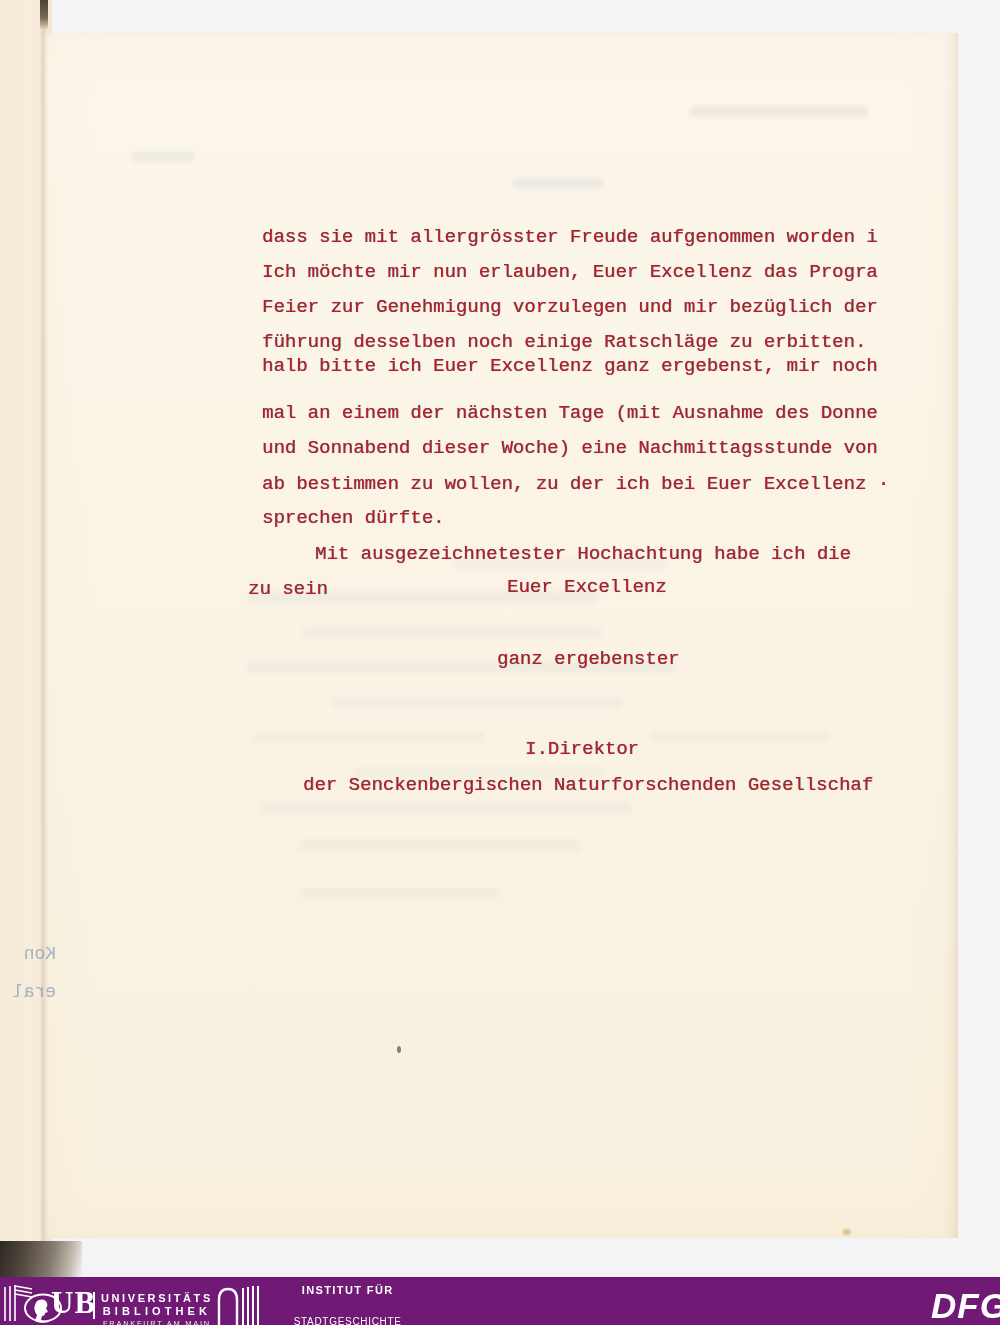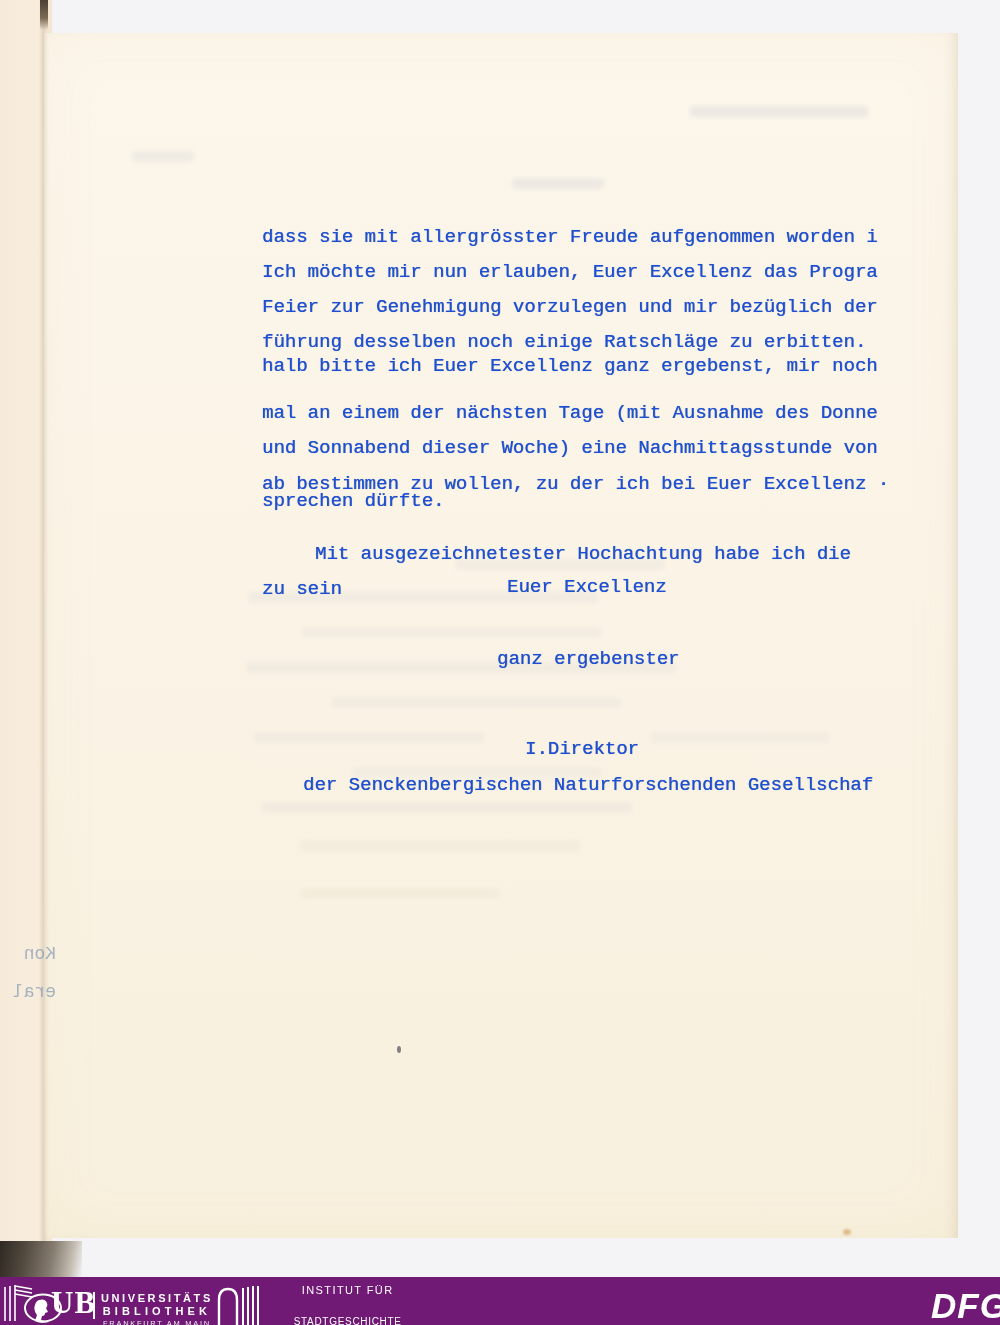--- a/index.html
+++ b/index.html
@@ -30,21 +30,21 @@
   }
   .dark-corner{
     position:absolute;left:0;top:1241px;width:82px;height:36px;
     background:linear-gradient(100deg,#2e2923 0%,#52493f 30%,#857b6f 62%,#c4bcb1 85%,rgba(244,244,246,0) 100%);
   }
   
   .tl{
     position:absolute;white-space:pre;
     font-family:"Liberation Mono","DejaVu Sans Mono",monospace;
     font-size:19px;line-height:19px;
-    color:#1d4ed8;
+    color:#b91c1c;
     text-shadow:0.5px 0 rgba(70,106,156,.75), 0 0 1px rgba(70,106,156,.35);
   }
   
   .gh{
     position:absolute;height:11px;border-radius:4px;
     background:#8d97ad;filter:blur(2px);
   }
   .gh-b{background:#b1a08c;}
   .mirror{
     position:absolute;left:0;width:60px;
@@ -64,21 +64,21 @@
     position:absolute;left:51px;top:10px;
     font-family:"Liberation Serif","DejaVu Serif",serif;
     font-weight:bold;font-size:31px;line-height:31px;letter-spacing:1px;
   }
   .ub-div{position:absolute;left:93px;top:15px;width:2px;height:27px;background:#fff;}
   .ub-text{position:absolute;left:101px;top:15px;}
   .u1{font-size:11px;letter-spacing:2.6px;font-weight:bold;line-height:12px;}
   .u2{font-size:11px;letter-spacing:4.1px;font-weight:bold;line-height:12px;margin-top:1px;}
   .u3{font-size:7.5px;letter-spacing:1.7px;line-height:9px;margin-top:2px;opacity:.9;}
   .isg-text{position:absolute;left:263px;top:7px;}
-  .i1{font-size:11px;font-weight:normal;letter-spacing:1.4px;line-height:12px;}
+  .i1{font-size:11px;font-weight:bold;letter-spacing:1.4px;line-height:12px;}
   .i2{font-size:10px;font-weight:normal;letter-spacing:.7px;line-height:13px;margin-top:19px;}
   .i3{font-size:12px;letter-spacing:1px;line-height:9px;margin-top:3px;opacity:.85;}
   .i4{font-size:8px;letter-spacing:1px;line-height:9px;opacity:.85;}
   .dfg{
     position:absolute;left:931px;top:9px;
     font-weight:bold;font-style:italic;font-size:35px;letter-spacing:1px;
     transform:scaleY(1.02);
   }
 </style>
 </head>
@@ -105,23 +105,23 @@
 <div class="gh gh-b" style="left:300px;top:888px;width:200px;opacity:.07"></div>
 
 <div class="tl" style="left:262px;top:228px">dass sie mit allergrösster Freude aufgenommen worden i</div>
 <div class="tl" style="left:262px;top:263px">Ich möchte mir nun erlauben, Euer Excellenz das Progra</div>
 <div class="tl" style="left:262px;top:298px">Feier zur Genehmigung vorzulegen und mir bezüglich der</div>
 <div class="tl" style="left:262px;top:333px">führung desselben noch einige Ratschläge zu erbitten.</div>
 <div class="tl" style="left:262px;top:357px">halb bitte ich Euer Excellenz ganz ergebenst, mir noch</div>
 <div class="tl" style="left:262px;top:404px">mal an einem der nächsten Tage (mit Ausnahme des Donne</div>
 <div class="tl" style="left:262px;top:439px">und Sonnabend dieser Woche) eine Nachmittagsstunde von</div>
 <div class="tl" style="left:262px;top:475px">ab bestimmen zu wollen, zu der ich bei Euer Excellenz ·</div>
-<div class="tl" style="left:262px;top:492px">sprechen dürfte.</div>
+<div class="tl" style="left:262px;top:509px">sprechen dürfte.</div>
 <div class="tl" style="left:315px;top:545px">Mit ausgezeichnetester Hochachtung habe ich die</div>
-<div class="tl" style="left:262px;top:580px">zu sein</div>
+<div class="tl" style="left:248px;top:580px">zu sein</div>
 <div class="tl" style="left:507px;top:578px">Euer Excellenz</div>
 <div class="tl" style="left:497px;top:650px">ganz ergebenster</div>
 <div class="tl" style="left:525px;top:740px">I.Direktor</div>
 <div class="tl" style="left:303px;top:776px">der Senckenbergischen Naturforschenden Gesellschaf</div>
 
 <div class="mirror" style="top:944px">Kon</div>
 <div class="mirror" style="top:982px">eral</div>
 
 <div class="speck" style="left:397px;top:1046px;width:4px;height:7px;background:#5a5a66;opacity:.75"></div>
 <div class="speck" style="left:843px;top:1229px;width:8px;height:6px;background:#c98a3a;opacity:.5;filter:blur(1px)"></div>

